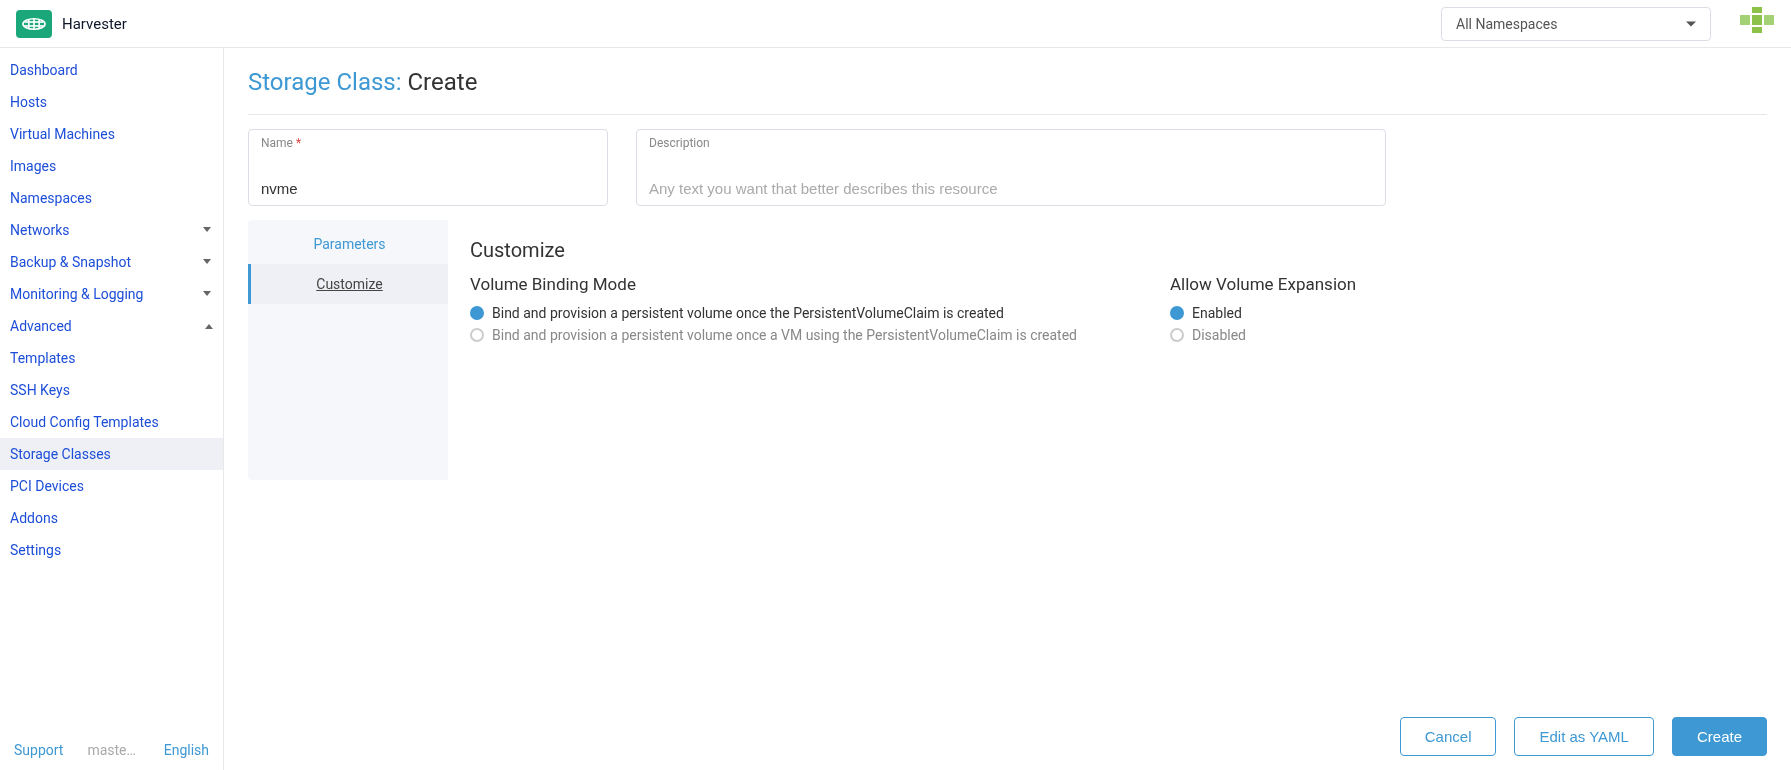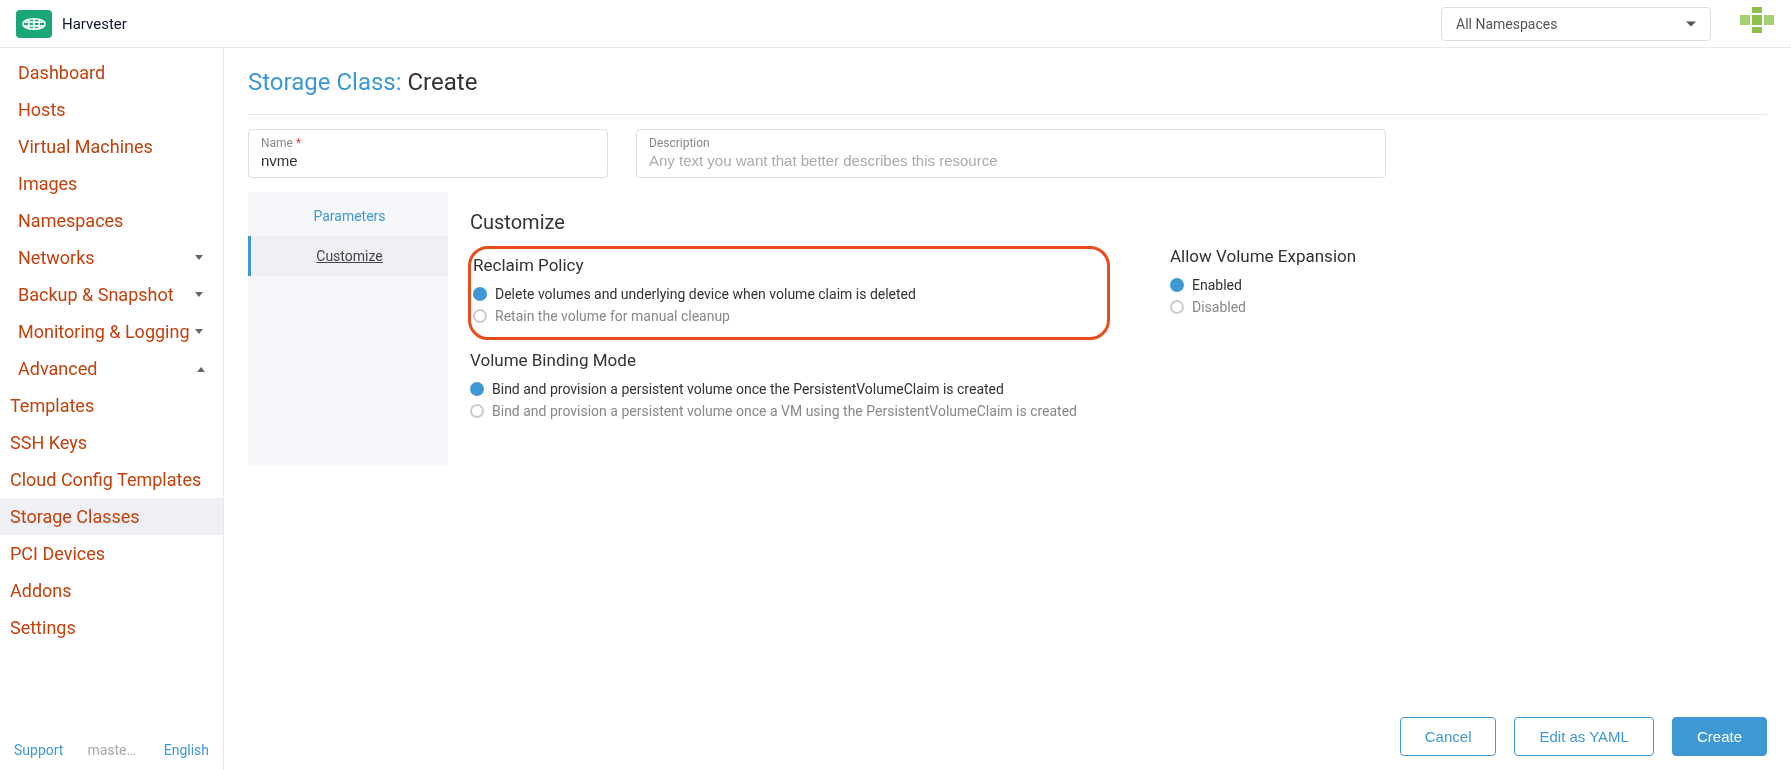--- a/index.html
+++ b/index.html
@@ -80,24 +80,24 @@
     width: 224px;
     border-right: 1px solid #e8e8e8;
     display: flex;
     flex-direction: column;
     padding-top: 6px;
   }
   .nav { flex: 1; }
   .nav-item {
     display: flex;
     align-items: center;
-    padding: 8px 18px;
+    padding: 8px 10px;
     cursor: pointer;
-    font-size: 18px;
-    color: #c2410c;
+    font-size: 14px;
+    color: #1d4ed8;
     justify-content: space-between;
   }
   .nav-item.sub { padding-left: 10px; }
   .nav-item.expanded .chev { transform: rotate(180deg); }
   .nav-item.active {
     background: #eef0f5;
   }
   .chev {
     width: 10px; height: 10px;
     display: inline-block;
@@ -145,20 +145,21 @@
   .page-title .act { color: #333; }
   .divider { border: none; border-top: 1px solid #e8e8e8; margin-bottom: 14px; }
 
   .row { display: flex; gap: 28px; margin-bottom: 14px; }
   .field {
     border: 1px solid #dcdee7;
     border-radius: 4px;
     padding: 6px 12px 8px 12px;
     display: flex;
     flex-direction: column;
+    gap: 28px;
   }
   .field.name-f { width: 360px; }
   .field.desc-f { flex: 0 0 750px; }
   .field.prov-f { width: 100%; position: relative; }
   .field-label { font-size: 12px; color: #888; }
   .req { color: #d64747; }
   .field-input {
     border: none;
     outline: none;
     font-size: 15px;
@@ -388,33 +389,20 @@
       <div class="panel">
         <div class="tabs">
           <div class="tab">Parameters</div>
           <div class="tab active">Customize</div>
         </div>
         <div class="panel-body">
           <div class="pb-title">Customize</div>
 
           <div class="cols">
             <div class="col left">
-              <div class="highlight">
-                <div class="section-title">Reclaim Policy</div>
-                <div class="opts" id="reclaim-opts">
-                    <div class="opt sel">
-                      <span class="radio selected2"></span>
-                      <span class="opt-label">Delete volumes and underlying device when volume claim is deleted</span>
-                    </div>
-                    <div class="opt">
-                      <span class="radio"></span>
-                      <span class="opt-label">Retain the volume for manual cleanup</span>
-                    </div>
-                  </div>
-              </div>
 
               <div class="section-title">Volume Binding Mode</div>
               <div class="opts" id="binding-opts">
                   <div class="opt sel">
                     <span class="radio selected2"></span>
                     <span class="opt-label">Bind and provision a persistent volume once the PersistentVolumeClaim is created</span>
                   </div>
                   <div class="opt">
                     <span class="radio"></span>
                     <span class="opt-label">Bind and provision a persistent volume once a VM using the PersistentVolumeClaim is created</span>

